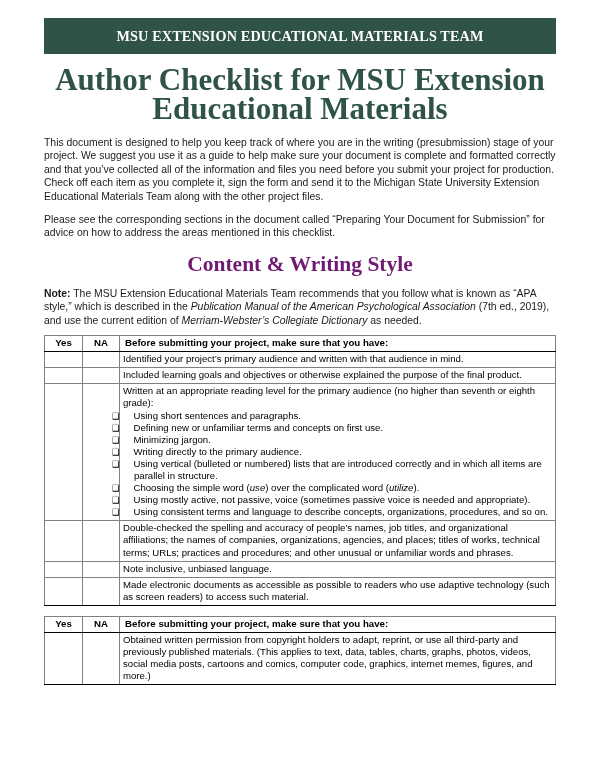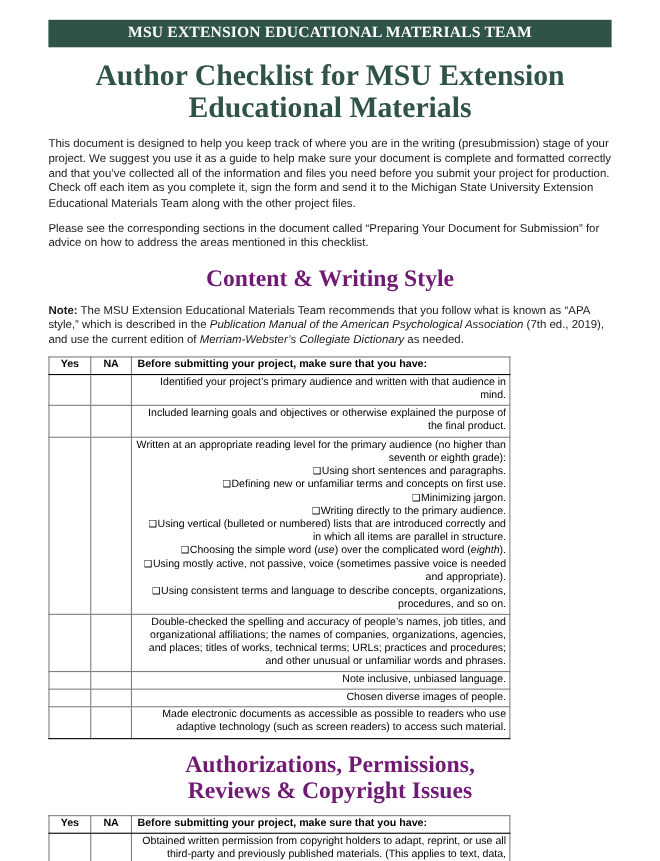--- a/index.html
+++ b/index.html
@@ -19,41 +19,41 @@
     position: relative;
     width: 600px;
     height: 783px;
     box-sizing: border-box;
     padding: 0 44px;
   }
 
   
   .banner {
     margin-top: 18px;
-    height: 25px;
+    height: 36px;
     background: #2f5249;
     display: flex;
     align-items: center;
     justify-content: center;
   }
   .banner-text {
     font-family: "Liberation Serif", serif;
     font-weight: bold;
     font-size: 14.2px;
     letter-spacing: 0.15px;
     color: #ffffff;
     white-space: nowrap;
   }
 
   
   .doc-title {
     font-family: "Liberation Serif", serif;
     font-weight: bold;
     color: #2f5249;
-    font-size: 27px;
+    font-size: 31px;
     line-height: 29px;
     text-align: center;
     margin: 11px 0 0 0;
     padding: 0 8px;
   }
 
   
   .para {
     font-size: 10.4px;
     line-height: 13.4px;
@@ -80,21 +80,21 @@
     font-size: 10.4px;
     line-height: 13.4px;
     margin: 11px 0 0 0;
     color: #1a1a1a;
   }
   .note b { font-weight: bold; }
   .note i, .para i { font-style: italic; }
 
   
   table.checklist {
-    width: 420px;
+    width: 512px;
     border-collapse: collapse;
     table-layout: fixed;
     margin-top: 8px;
     font-size: 9.6px;
   }
   table.checklist.second { margin-top: 10px; }
   table.checklist td, table.checklist th {
     border: 1px solid #7f7f7f;
     vertical-align: top;
     padding: 1px 3px 2px 3px;
@@ -106,21 +106,21 @@
   thead th {
     font-weight: bold;
     font-size: 9.7px;
     border-bottom: 1.4px solid #000000 !important;
     background: #ffffff;
   }
   thead th.h-yes, thead th.h-na { text-align: center; padding-left: 0; padding-right: 0;}
   thead th.h-main { text-align: left; padding-left: 5px; }
 
   td.cell-yes, td.cell-na { }
-  td.cell-main { padding-left: 5px; text-align: right; }
+  td.cell-main { padding-left: 5px; }
 
   tbody tr:last-child td { border-bottom: 1.4px solid #000000; }
   .cb {
     font-family: "DejaVu Sans", sans-serif;
     font-size: 8.6px;
     line-height: 12.1px;
     letter-spacing: 0;
     margin-right: 0.5px;
     display: inline-block;
     vertical-align: baseline;
@@ -181,52 +181,43 @@
       <tr>
         <td class="cell-yes"></td>
         <td class="cell-na"></td>
         <td class="cell-main">
           <span class="hang">Written at an appropriate reading level for the primary audience (no higher than seventh or eighth grade):</span>
           <span class="cb-wrap"><span class="cb">❑</span><span>Using short sentences and paragraphs.</span></span>
           <span class="cb-wrap"><span class="cb">❑</span><span>Defining new or unfamiliar terms and concepts on first use.</span></span>
           <span class="cb-wrap"><span class="cb">❑</span><span>Minimizing jargon.</span></span>
           <span class="cb-wrap"><span class="cb">❑</span><span>Writing directly to the primary audience.</span></span>
           <span class="cb-wrap"><span class="cb">❑</span><span>Using vertical (bulleted or numbered) lists that are introduced correctly and in which all items are parallel in structure.</span></span>
-          <span class="cb-wrap"><span class="cb">❑</span><span>Choosing the simple word (<i>use</i>) over the complicated word (<i>eighth</i>).</span></span>
+          <span class="cb-wrap"><span class="cb">❑</span><span>Choosing the simple word (<i>use</i>) over the complicated word (<i>utilize</i>).</span></span>
           <span class="cb-wrap"><span class="cb">❑</span><span>Using mostly active, not passive, voice (sometimes passive voice is needed and appropriate).</span></span>
           <span class="cb-wrap"><span class="cb">❑</span><span>Using consistent terms and language to describe concepts, organizations, procedures, and so on.</span></span>
         </td>
       </tr>
       <tr>
         <td class="cell-yes"></td>
         <td class="cell-na"></td>
         <td class="cell-main">Double-checked the spelling and accuracy of people’s names, job titles, and organizational affiliations; the names of companies, organizations, agencies, and places; titles of works, technical terms; URLs; practices and procedures; and other unusual or unfamiliar words and phrases.</td>
       </tr>
       <tr>
         <td class="cell-yes"></td>
         <td class="cell-na"></td>
         <td class="cell-main">Note inclusive, unbiased language.</td>
       </tr>
       <tr>
         <td class="cell-yes"></td>
         <td class="cell-na"></td>
-        <td class="cell-main">Chosen diverse images of people.</td>
-      </tr>
-      <tr>
-        <td class="cell-yes"></td>
-        <td class="cell-na"></td>
         <td class="cell-main">Made electronic documents as accessible as possible to readers who use adaptive technology (such as screen readers) to access such material.</td>
       </tr>
     </tbody>
   </table>
 
-  <h2 class="section-heading two-line">
-    <span>Authorizations, Permissions,</span><br>
-    <span>Reviews &amp; Copyright Issues</span>
-  </h2>
 
   <table class="checklist second">
     <colgroup>
         <col class="c-yes">
         <col class="c-na">
         <col>
       </colgroup>
     <thead>
       <tr>
         <th class="h-yes">Yes</th>

